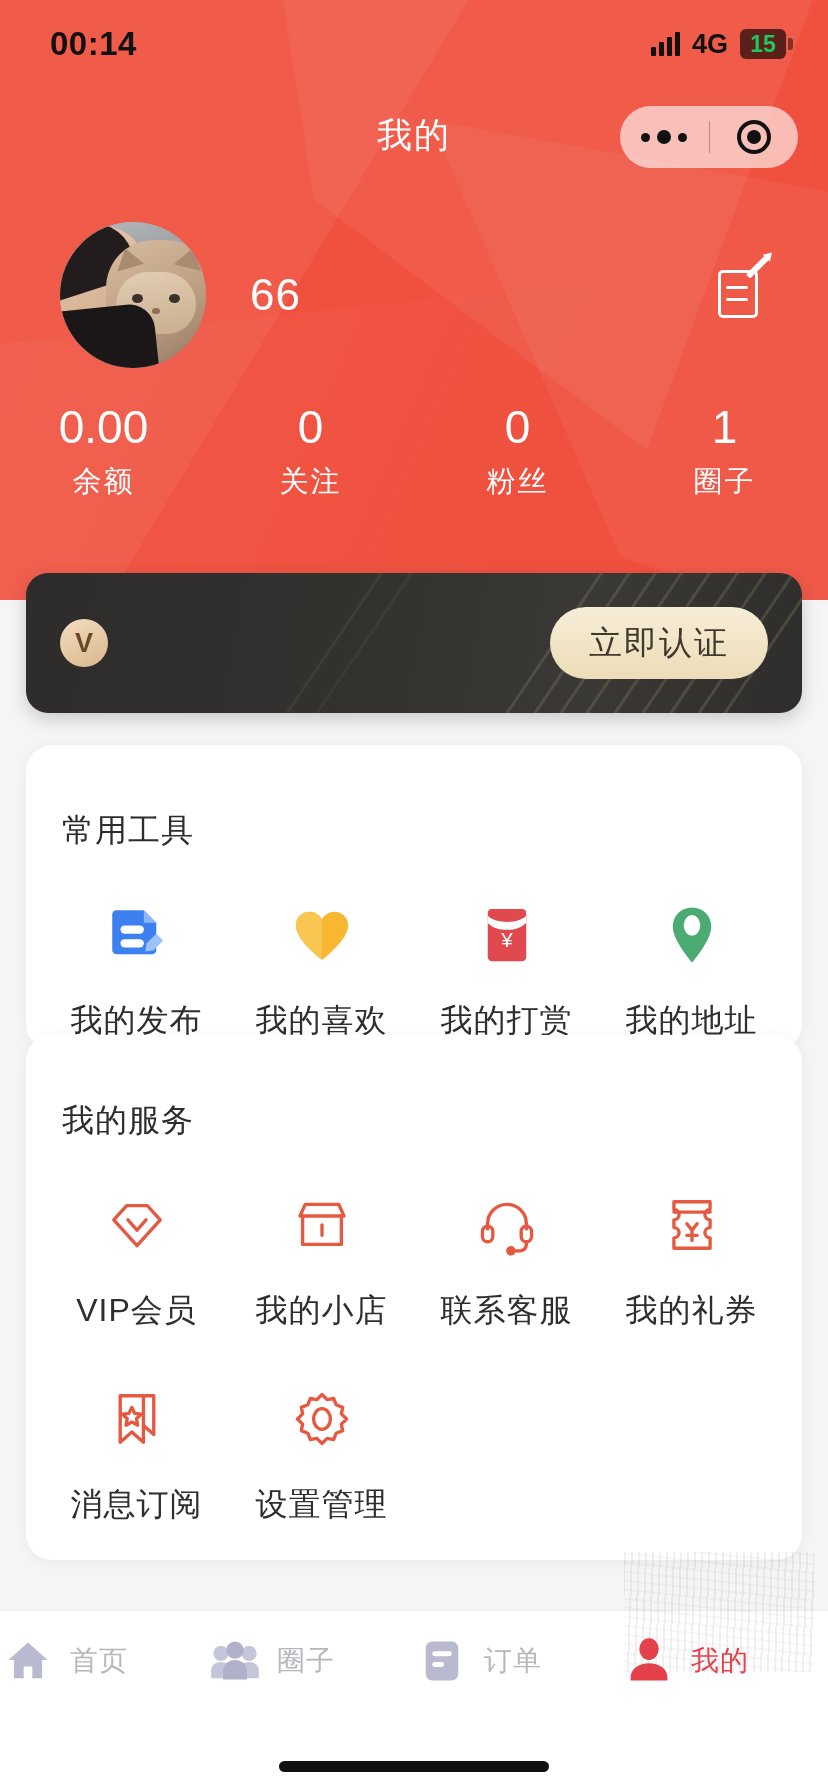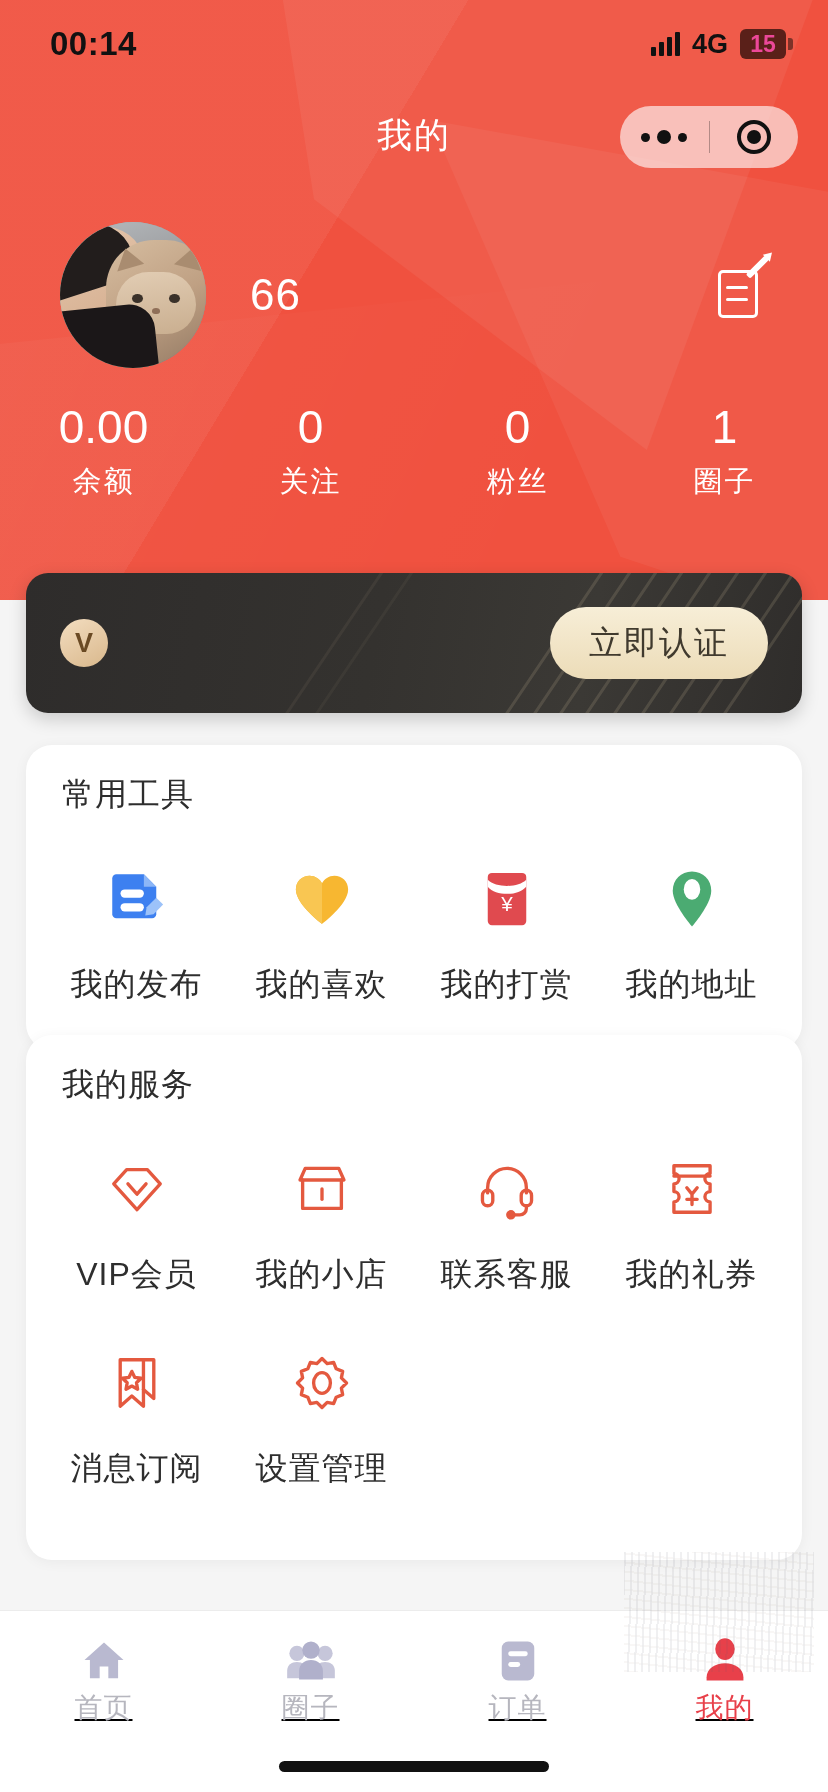--- a/index.html
+++ b/index.html
@@ -65,21 +65,21 @@
   .sig-bars i { display: block; width: 5px; background: #111; border-radius: 1px; }
   .sig-bars i:nth-child(1){ height: 9px; }
   .sig-bars i:nth-child(2){ height: 14px; }
   .sig-bars i:nth-child(3){ height: 19px; }
   .sig-bars i:nth-child(4){ height: 24px; }
   .net-label { font-size: 27px; font-weight: bold; color: #111; }
   .battery {
     position: relative; display: flex; align-items: center; justify-content: center;
     min-width: 46px; height: 30px; padding: 0 5px;
     background: #5a2019; border-radius: 6px;
-    color: #ec4899; font-size: 23px; font-weight: bold;
+    color: #22c55e; font-size: 23px; font-weight: bold;
   }
   .battery::after {
     content: ""; position: absolute; right: -7px; top: 9px;
     width: 5px; height: 12px; background: #7e3228; border-radius: 0 3px 3px 0;
   }
 
   
   .navbar {
     position: absolute; top: 92px; left: 0;
     width: 828px; height: 86px;
@@ -238,21 +238,21 @@
 
   
   .card {
     position: absolute; left: 26px; width: 776px;
     background: #ffffff; border-radius: 26px;
     box-shadow: 0 2px 14px rgba(0,0,0,.05);
     z-index: 10;
   }
   .card-title {
     font-size: 32px; color: #2d2d2d; letter-spacing: 1px;
-    padding: 28px 0 0 36px;
+    padding: 64px 0 0 36px;
   }
   .grid {
     display: grid; grid-template-columns: repeat(4, 1fr);
     padding: 26px 18px 0 18px;
   }
   .grid-item {
     display: flex; flex-direction: column; align-items: center;
     padding: 18px 0 30px 0;
   }
   .grid-ico { width: 76px; height: 76px; display: flex; align-items: center; justify-content: center; }
@@ -264,21 +264,21 @@
   
   .tabbar {
     position: absolute; left: 0; bottom: 0;
     width: 828px; height: 182px;
     background: #ffffff;
     border-top: 1px solid #ececec;
     display: flex; align-items: flex-start;
     padding-top: 22px;
     z-index: 40;
   }
-  .tab { flex: 1; display: flex; flex-direction: column; align-items: center; gap: 0; text-decoration: underline; }
+  .tab { flex: 1; display: flex; flex-direction: row; align-items: center; gap: 14px; }
   .tab-ico { width: 56px; height: 56px; display: flex; align-items: center; justify-content: center; }
   .tab-lbl { font-size: 28px; color: #b6b6be; letter-spacing: 1px; }
   .tab.active .tab-lbl { color: #e8404a; }
   .home-indicator {
     position: absolute; left: 50%; bottom: 20px; transform: translateX(-50%);
     width: 270px; height: 11px; background: #111; border-radius: 7px;
     z-index: 45;
   }
   .watermark {
     position: absolute; right: 14px; bottom: 120px;

